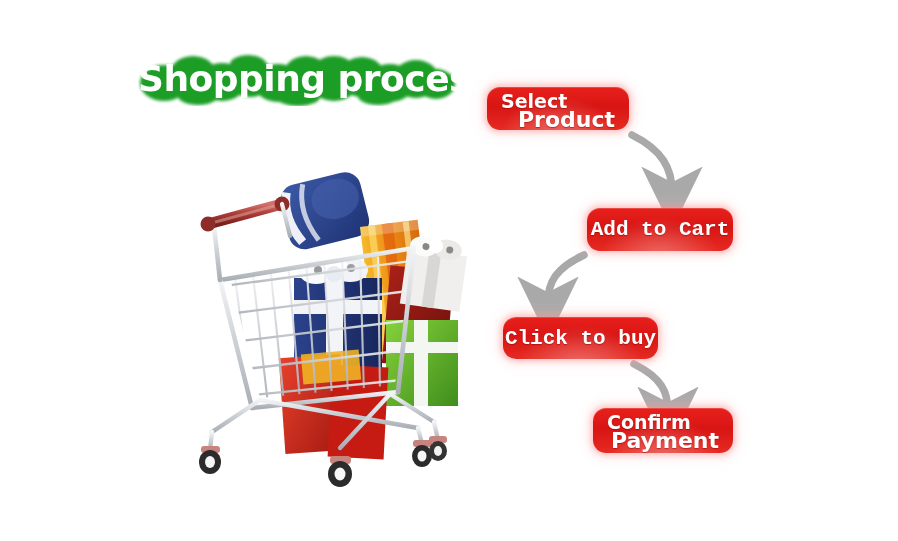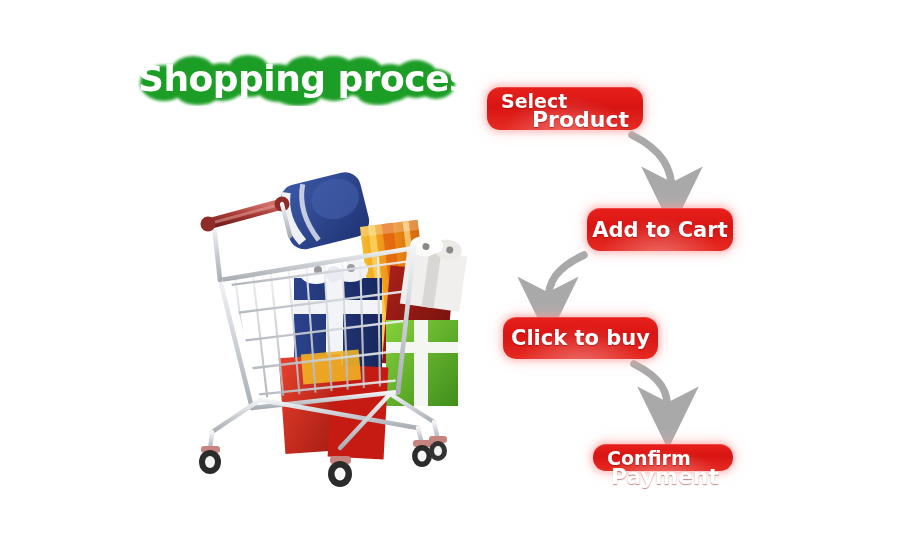--- a/index.html
+++ b/index.html
@@ -84,26 +84,27 @@
   .line-a { left: 14px; top: 3px;  font-size: 19px; }
   .line-b { right: 14px; top: 20px; font-size: 22px; }
 
   
   .line-center {
     left: 0; right: 0; top: 0; bottom: 0;
     display: flex;
     align-items: center;
     justify-content: center;
     font-size: 21px;
-  }
-
-  #step-select  { left: 487px; top: 87px;  width: 156px; height: 43px; }
+    font-family: Liberation Mono, monospace;
+  }
+
+  #step-select  { left: 487px; top: 87px;  width: 142px; height: 43px; }
   #step-cart    { left: 587px; top: 208px; width: 146px; height: 43px; }
   #step-click   { left: 503px; top: 317px; width: 155px; height: 42px; }
-  #step-confirm { left: 593px; top: 444px; width: 140px; height: 27px; }
+  #step-confirm { left: 593px; top: 408px; width: 140px; height: 45px; }
 
   .arrow-layer {
     position: absolute;
     left: 0; top: 0;
     width: 898px;
     height: 541px;
     pointer-events: none;
   }
 </style>
 </head>

